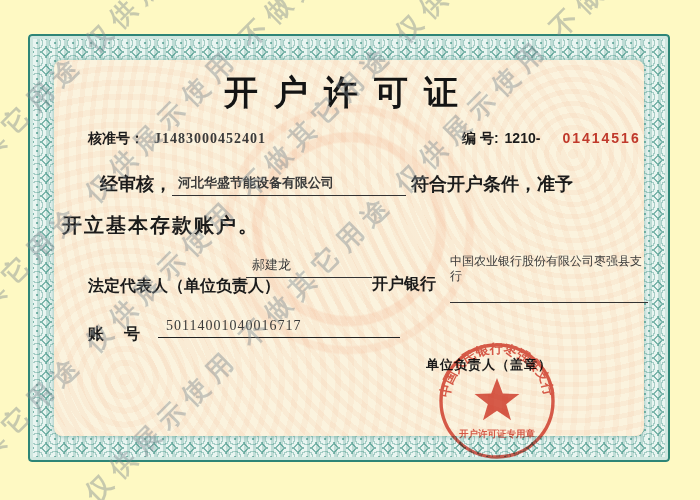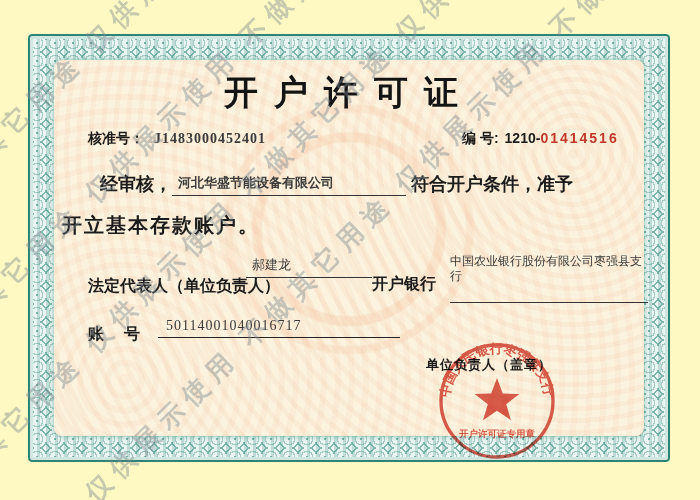--- a/index.html
+++ b/index.html
@@ -33,21 +33,21 @@
   .val{font-family:"Liberation Serif","DejaVu Serif",serif;color:#3a3a3a;}
   .abs{position:absolute;white-space:nowrap;}
 
   .title{left:0;right:0;top:10px;text-align:center;font-size:34px;font-weight:bold;
          letter-spacing:16px;color:#141414;font-family:"Liberation Serif","DejaVu Serif",serif;}
 
   .approval-row{left:34px;top:70px;font-size:14px;text-align:center;}
   .approval-row .val{margin-left:10px;letter-spacing:1px;font-size:14px;}
   .serial-row{left:408px;top:70px;font-size:14px;}
   .serial-prefix{font-family:"Liberation Sans","DejaVu Sans",sans-serif;color:#1b1b1b;margin-left:6px;}
-  .serial-number{font-weight:bold;letter-spacing:2px;}
+  .serial-number{font-weight:bold;letter-spacing:2px;margin-left:22px;}
 
   .review-row{left:46px;top:112px;font-size:18px;}
   .company-underline{display:inline-block;width:224px;border-bottom:1.5px solid #333;
         font-size:13px;text-align:left;padding:0 4px 3px 6px;vertical-align:bottom;white-space:nowrap;}
   .open-row{left:8px;top:152px;font-size:20px;letter-spacing:2px;}
 
   .rep-label{left:34px;top:216px;font-size:16px;}
   .rep-name{left:192px;top:196px;width:118px;border-bottom:1.2px solid #333;font-size:13px;
         padding:0 2px 3px 6px;text-align:left;}
   .bank-label{left:318px;top:214px;font-size:16px;}

